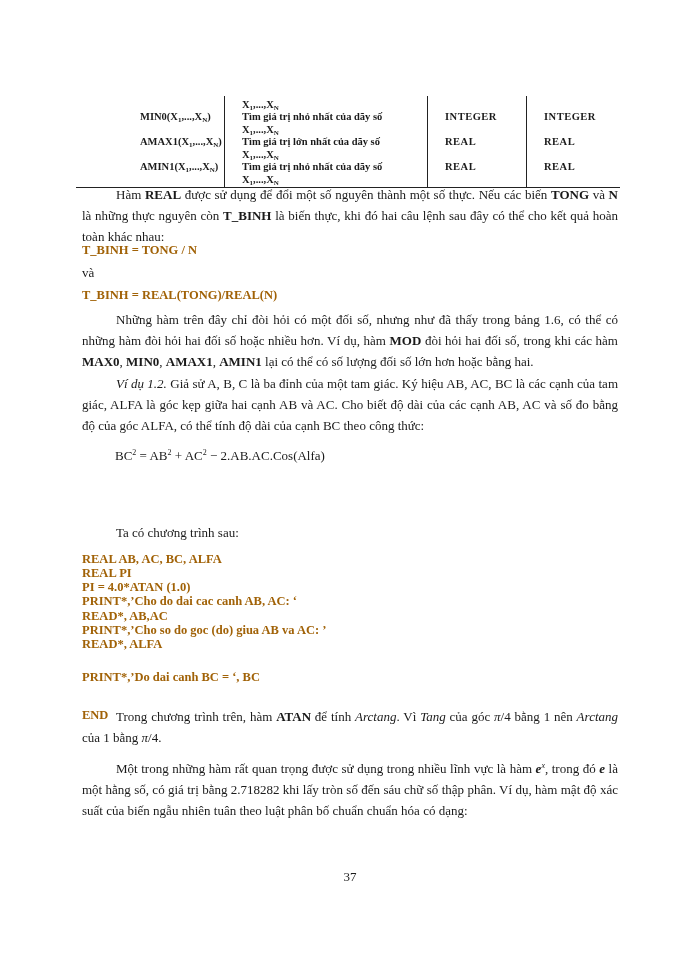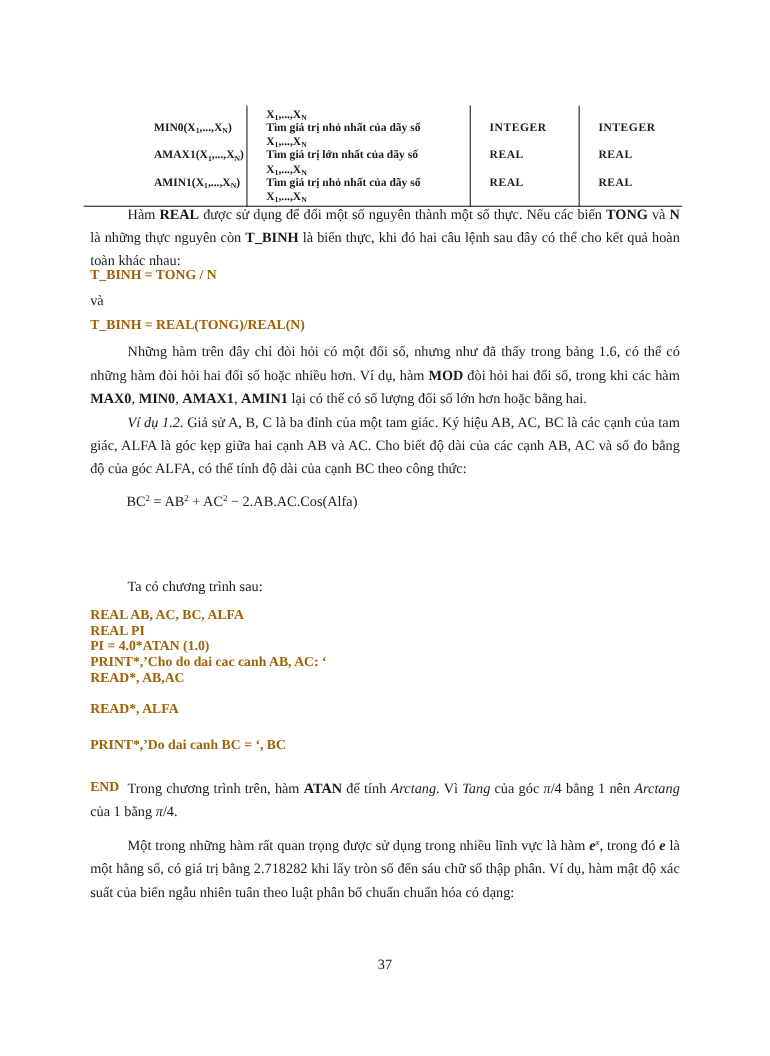--- a/index.html
+++ b/index.html
@@ -72,20 +72,21 @@
   <div class="p" style="top:445px; left:115px; width:auto;"><span>BC</span><sup class="s">2</sup><span> = AB</span><sup class="s">2</sup><span> + AC</span><sup class="s">2</sup><span> − 2.AB.AC.Cos(Alfa)</span></div>
 
 
   <div class="p indent" style="top:522px">Ta có chương trình sau:</div>
 
   <div class="code" style="top:552px">REAL AB, AC, BC, ALFA</div>
   <div class="code" style="top:566px">REAL PI</div>
   <div class="code" style="top:580px">PI = 4.0*ATAN (1.0)</div>
   <div class="code" style="top:594px">PRINT*,’Cho do dai cac canh AB, AC: ‘</div>
   <div class="code" style="top:609px">READ*, AB,AC</div>
+  <div class="code" style="top:623px">PRINT*,’Cho so do goc (do) giua AB va AC: ’</div>
   <div class="code" style="top:637px">READ*, ALFA</div>
   <div class="code" style="top:670px">PRINT*,’Do dai canh BC = ‘, BC</div>
   <div class="code" style="top:708px">END</div>
 
   <div class="p indent" style="top:706px"><span>Trong chương trình trên, hàm </span><b>ATAN</b><span> để tính </span><i>Arctang</i><span>. Vì </span><i>Tang</i><span> của góc </span><i>π</i><span>/4 bằng 1 nên </span><i>Arctang</i><span> của 1 bằng </span><i>π</i><span>/4.</span></div>
 
   <div class="p indent" style="top:758px"><span>Một trong những hàm rất quan trọng được sử dụng trong nhiều lĩnh vực là hàm </span><b><i>e</i></b><sup class="s"><i>x</i></sup><span>, trong đó </span><b><i>e</i></b><span> là một hằng số, có giá trị bằng 2.718282 khi lấy tròn số đến sáu chữ số thập phân. Ví dụ, hàm mật độ xác suất của biến ngẫu nhiên tuân theo luật phân bố chuẩn chuẩn hóa có dạng:</span></div>
 
   <div class="pagenum">37</div>
 </div>

